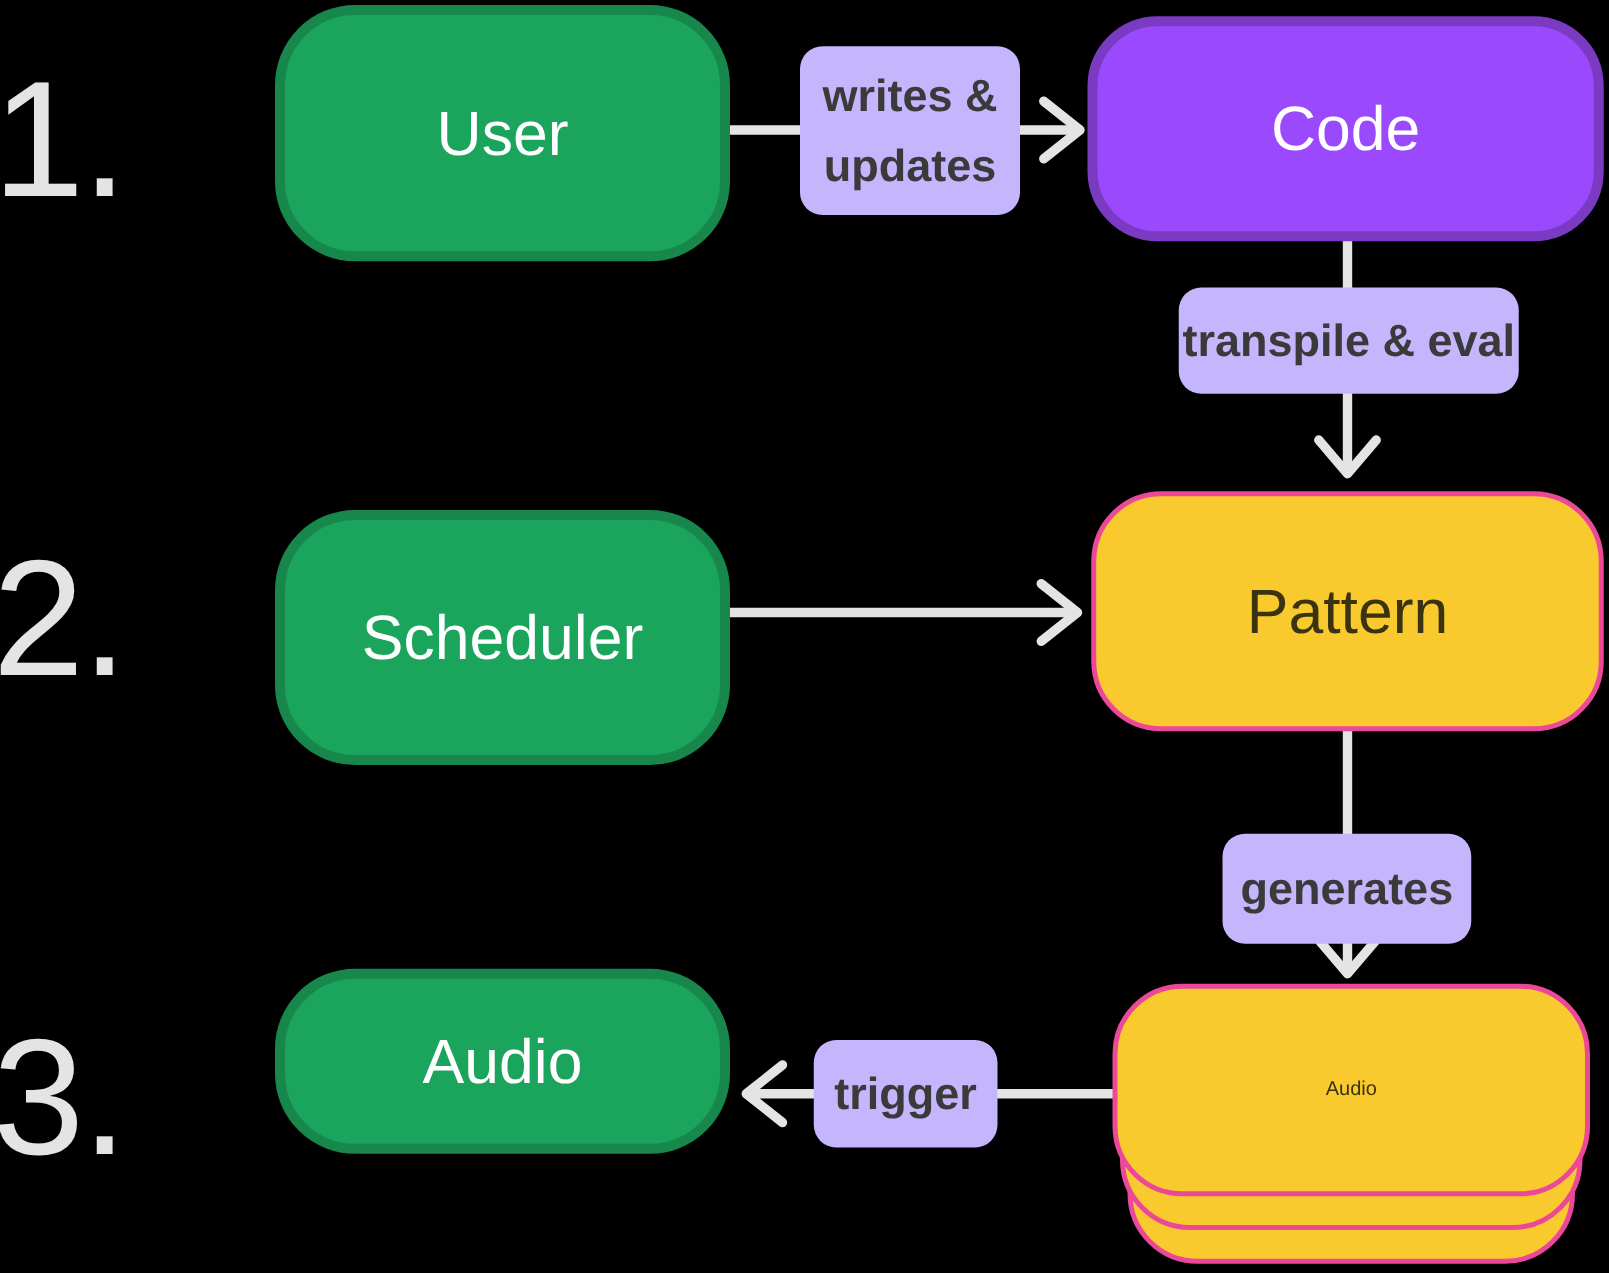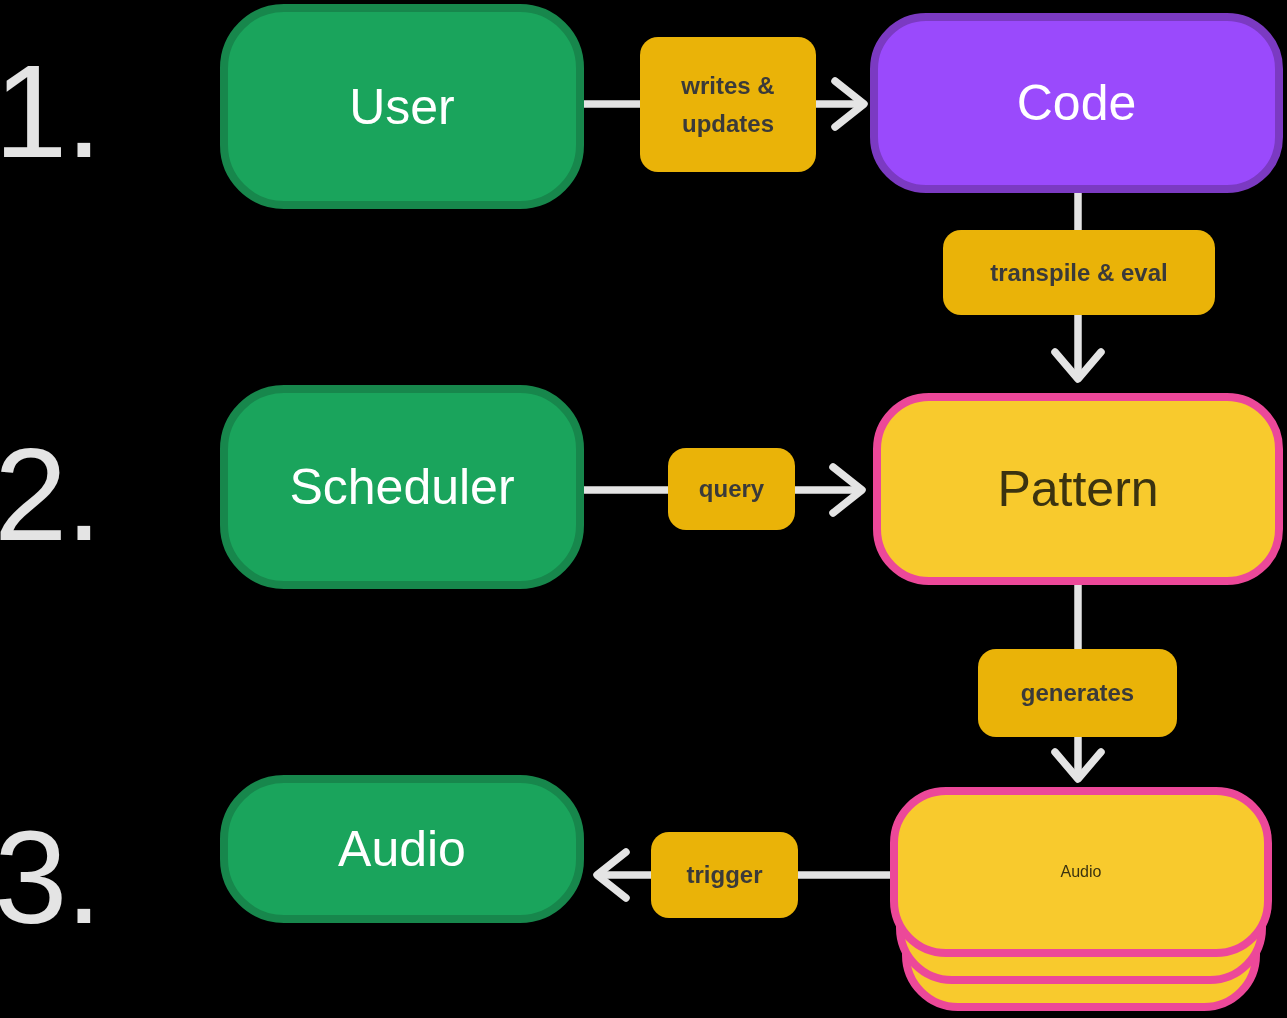--- a/index.html
+++ b/index.html
@@ -43,61 +43,61 @@
     color: #ffffff;
   }
   .node.purple {
     background: #9a4afc;
     border: 8px solid #7b3ac2;
     border-radius: 56px;
     color: #ffffff;
   }
   .node.yellow, .events-card {
     background: #f8ca2d;
-    border: 8px solid #ec4899;
+    border: 4px solid #ec4899;
     border-radius: 56px;
     color: #3b3310;
   }
   .events-card {
     position: absolute;
     z-index: 2;
     box-sizing: border-box;
     display: flex;
     align-items: center;
     justify-content: center;
   }
   .edge-label {
     position: absolute;
     z-index: 3;
     box-sizing: border-box;
-    background: #eab308;
+    background: #c4b5fd;
     border-radius: 18px;
     color: #3a3a3a;
-    font-size: 24px;
+    font-size: 36px;
     font-weight: bold;
     line-height: 1.55;
     display: flex;
     align-items: center;
     justify-content: center;
     text-align: center;
   }
   
   #node-user      { left: 220px; top: 4px;   width: 364px; height: 205px; }
   #node-code      { left: 870px; top: 13px;  width: 413px; height: 180px; }
-  #node-scheduler { left: 220px; top: 385px; width: 364px; height: 204px; }
+  #node-scheduler { left: 220px; top: 408px; width: 364px; height: 204px; }
   #node-pattern   { left: 873px; top: 393px; width: 410px; height: 192px; }
   #node-audio     { left: 220px; top: 775px; width: 364px; height: 148px; }
   #events-card-3  { left: 902px; top: 841px; width: 358px; height: 170px; }
   #events-card-2  { left: 896px; top: 814px; width: 370px; height: 170px; }
   #events-card-1  { left: 890px; top: 787px; width: 382px; height: 170px; }
   
   #label-writes-updates { left: 640px; top: 37px;  width: 176px; height: 135px; padding: 0 12px; }
   #label-transpile-eval { left: 943px; top: 230px; width: 272px; height: 85px; }
   #label-query          { left: 668px; top: 448px; width: 127px; height: 82px; }
-  #label-generates      { left: 978px; top: 649px; width: 199px; height: 88px; }
+  #label-generates      { left: 978px; top: 667px; width: 199px; height: 88px; }
   #label-trigger        { left: 651px; top: 832px; width: 147px; height: 86px; }
   
   #step-1 { left: -6px; top: 46px; }
   #step-2 { left: -6px; top: 429px; }
   #step-3 { left: -6px; top: 812px; }
 </style>
 </head>
 <body>
 
 <div class="canvas">
@@ -150,17 +150,16 @@
   </div>
 
   <div class="events-card" id="events-card-3"></div>
   <div class="events-card" id="events-card-2"></div>
   <div class="events-card" id="events-card-1">
     <span class="node-label">Audio</span>
   </div>
 
   <div class="edge-label" id="label-writes-updates">writes &amp; updates</div>
   <div class="edge-label" id="label-transpile-eval">transpile &amp; eval</div>
-  <div class="edge-label" id="label-query">query</div>
   <div class="edge-label" id="label-generates">generates</div>
   <div class="edge-label" id="label-trigger">trigger</div>
 
 </div>
 
 </body></html>

